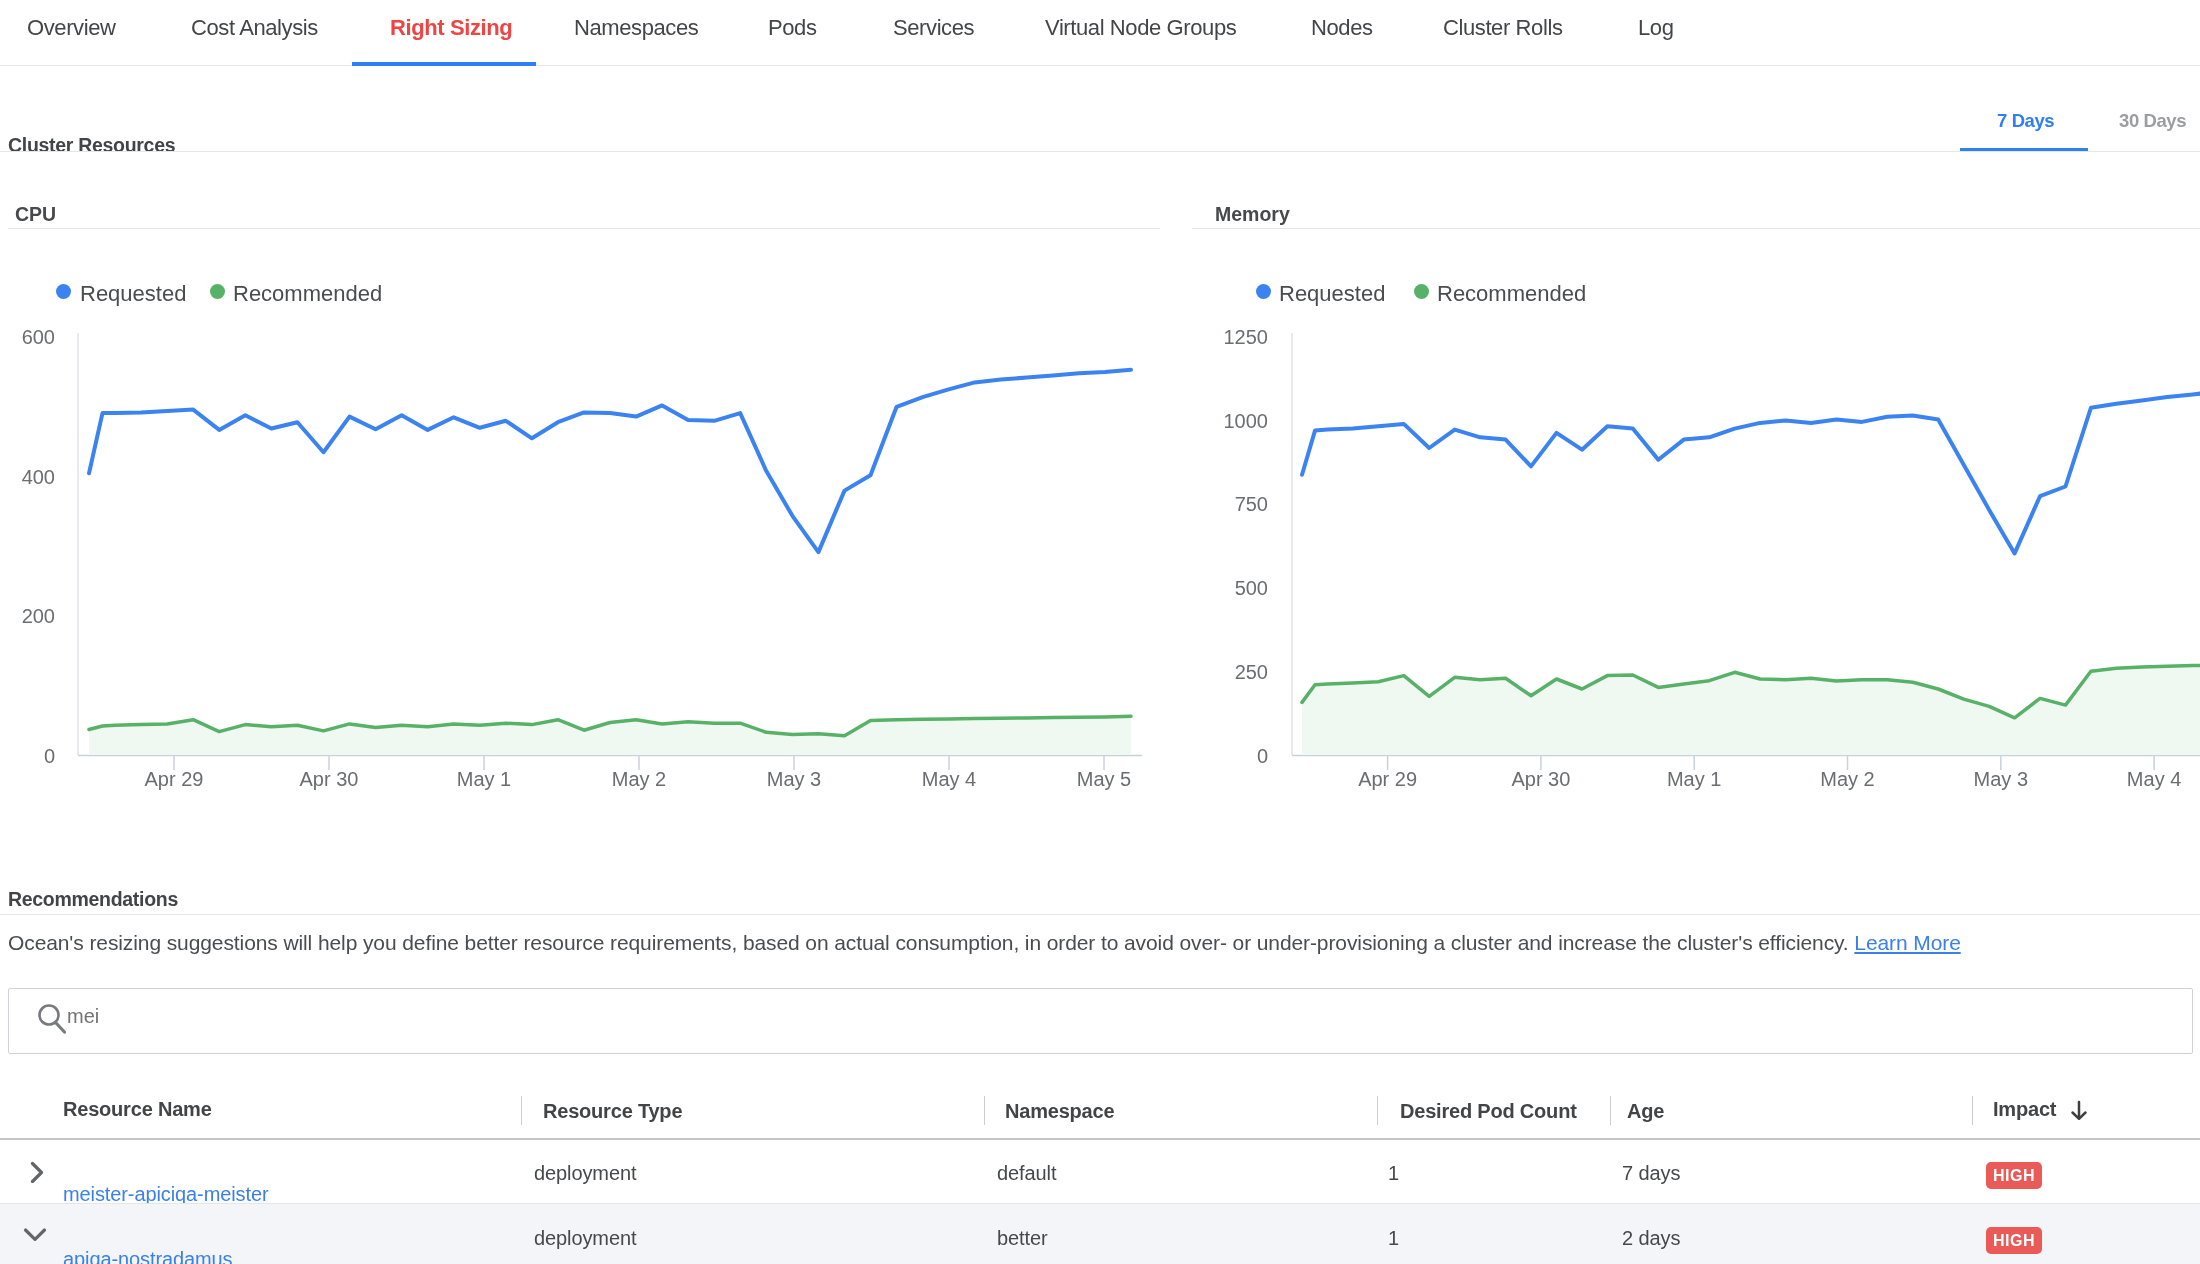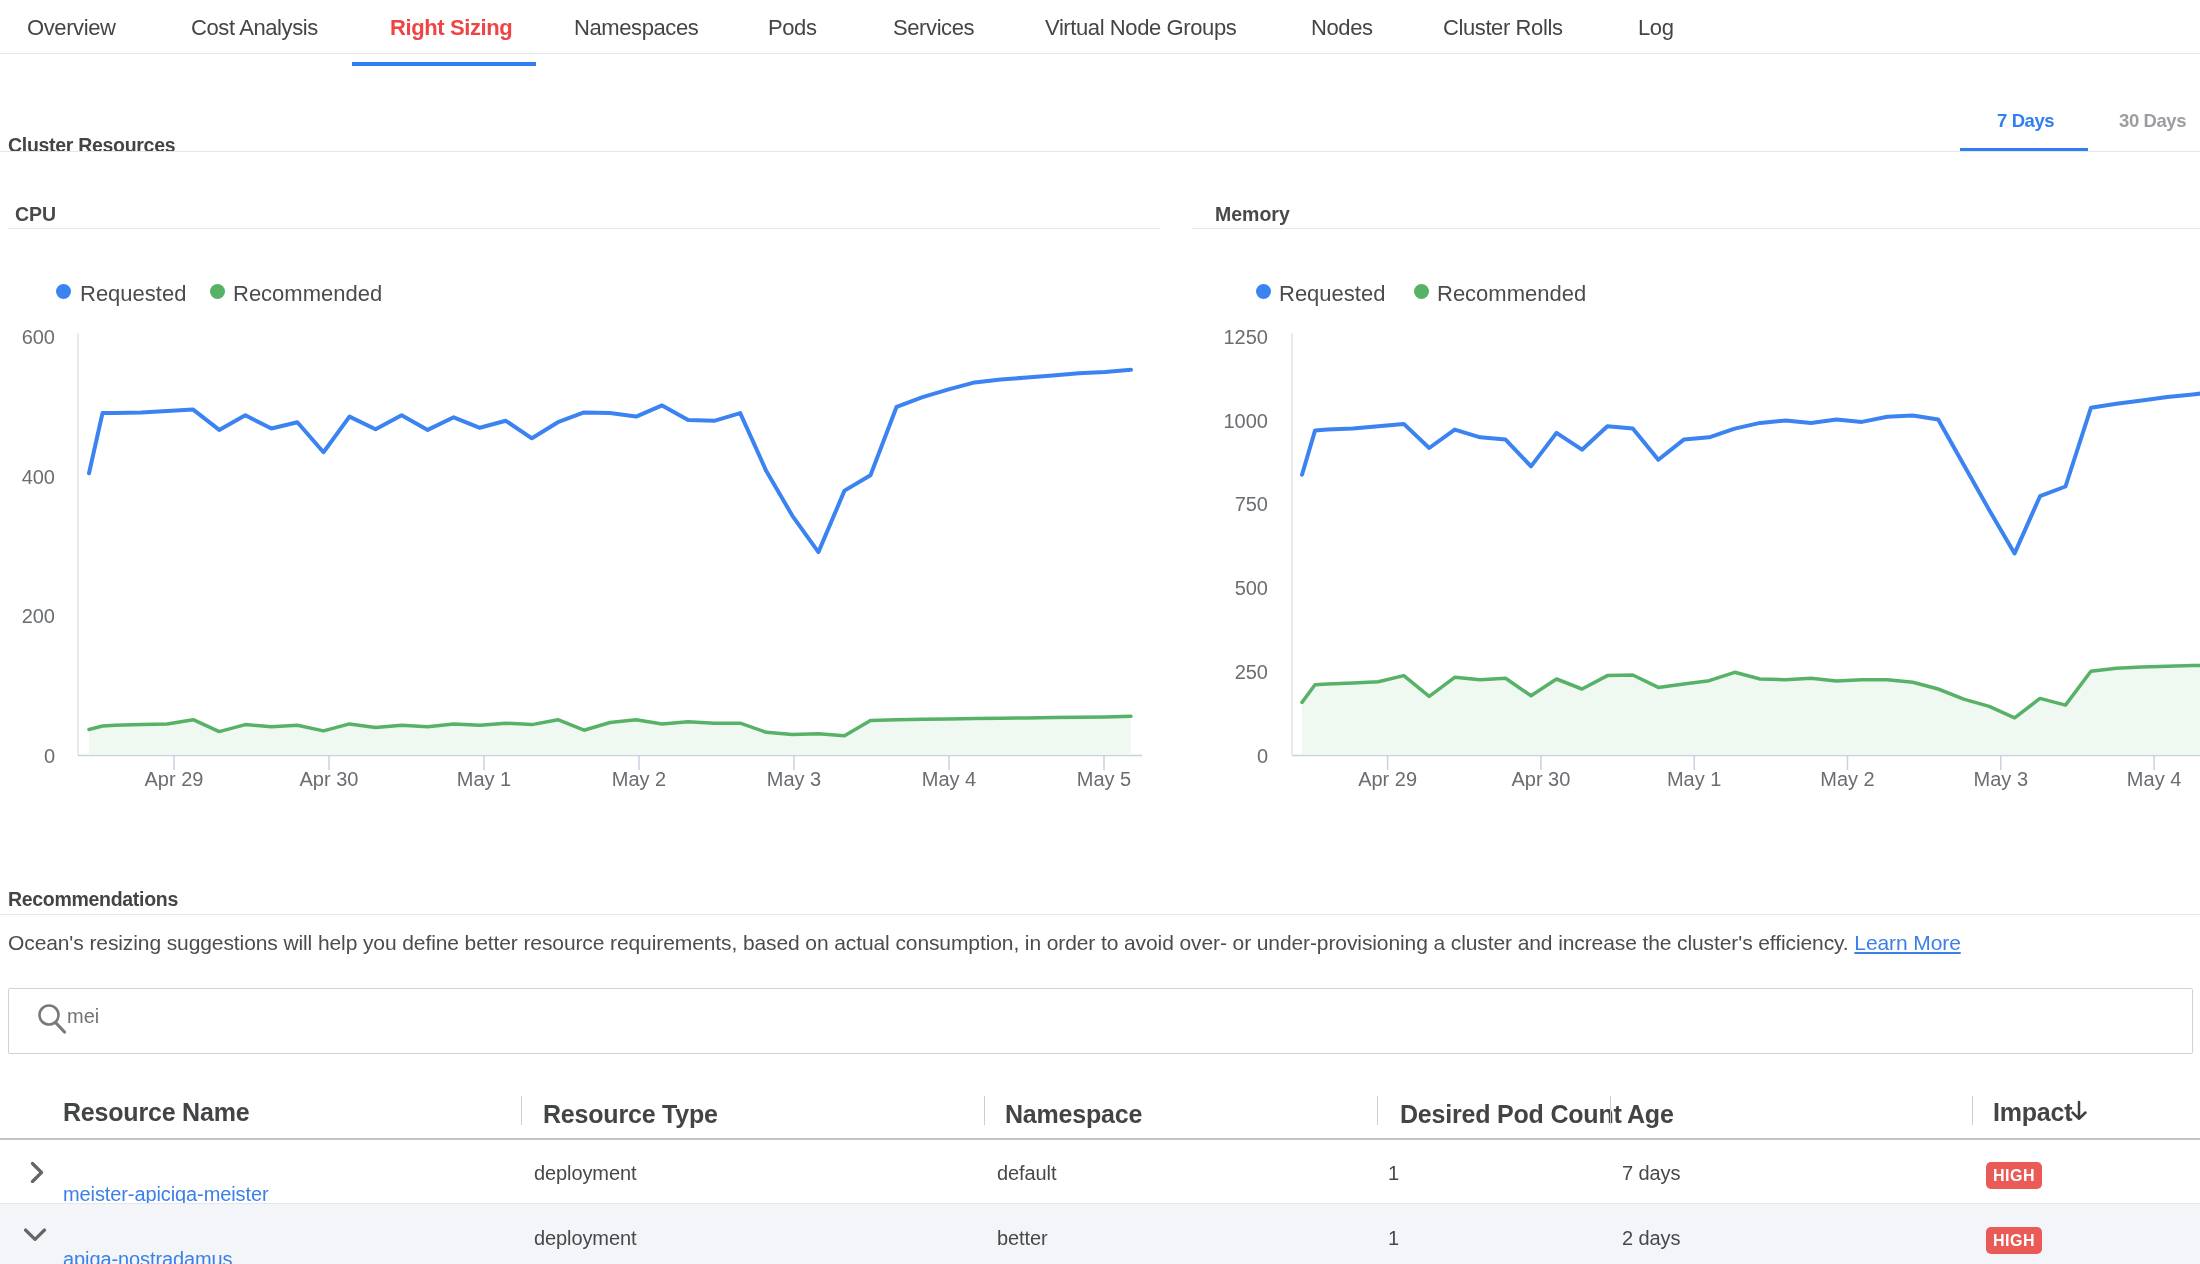--- a/index.html
+++ b/index.html
@@ -1,36 +1,36 @@
 <!DOCTYPE html>
 <html><head>
 <meta charset="utf-8">
 <style>
 * { margin:0; padding:0; box-sizing:border-box; }
 html,body { width:2200px; height:1264px; background:#fff; font-family:"Liberation Sans",sans-serif; color:#4a4a4a; overflow:hidden; }
 .abs { position:absolute; }
-.tabbar { position:absolute; left:0; top:0; width:2200px; height:54px; border-bottom:1px solid #e4e6e8; }
+.tabbar { position:absolute; left:0; top:0; width:2200px; height:66px; border-bottom:1px solid #e4e6e8; }
 .tab { position:absolute; top:15px; font-size:22px; letter-spacing:-0.4px; color:#434547; white-space:nowrap; }
 .tab.active { color:#ef4444;font-weight:bold; }
 .tabu { position:absolute; left:352px; top:62px; width:184px; height:4px; background:#2f7ef2; }
 .h1 { position:absolute; font-size:19.5px; letter-spacing:-0.3px; font-weight:700; color:#424446; white-space:nowrap;margin-top:25px; }
 .hline { position:absolute; height:1px; background:#e4e6e8; }
 .days { position:absolute; top:110px; font-size:18.5px; letter-spacing:-0.4px; font-weight:700; white-space:nowrap; }
 .d7 { color:#2f7ef2; }
 .d30 { color:#9b9da0; }
 .du { position:absolute; left:1960px; top:148px; width:128px; height:3px; background:#2f7ef2; }
 .ctitle { position:absolute; top:203px; font-size:19.5px; font-weight:700; color:#47494b; }
 .legend { position:absolute; top:282px; height:22px; }
 .dot { position:absolute; top:2px; width:15px; height:15px; border-radius:50%; }
 .ltext { position:absolute; top:-1px; font-size:22px; color:#4a4c4e; white-space:nowrap; }
 .para { position:absolute; left:8px; top:931px; font-size:21px; letter-spacing:-0.1px; color:#4a4c4e; white-space:nowrap; }
 .para a { color:#3b80e8; text-decoration:underline; }
 .search { position:absolute; left:8px; top:988px; width:2185px; height:66px; border:1px solid #cfd3d7; border-radius:2px; }
 .mei { position:absolute; left:58px; top:16px; font-size:20px; color:#737373; }
-.thead { position:absolute; font-size:25px; letter-spacing:-0.2px; font-weight:700; color:#424446; white-space:nowrap; }
+.thead { position:absolute; font-size:20px; letter-spacing:-0.2px; font-weight:700; color:#424446; white-space:nowrap; }
 .tsep { position:absolute; top:1096px; width:1px; height:29px; background:#ccced1; }
 .trow { position:absolute; font-size:20px; letter-spacing:-0.1px; color:#46484a; white-space:nowrap; }
 .blue { color:#3b80e8;margin-top:21px; }
 .badge { position:absolute; width:56px; height:27px; background:#ea5b58; border-radius:5px; color:#fff; font-size:16px; font-weight:700; text-align:center; line-height:27px; letter-spacing:0.5px; }
 </style>
 </head>
 <body>
 <div class="tabbar">
     <span class="tab" style="left:27px">Overview</span>
     <span class="tab" style="left:191px">Cost Analysis</span>

